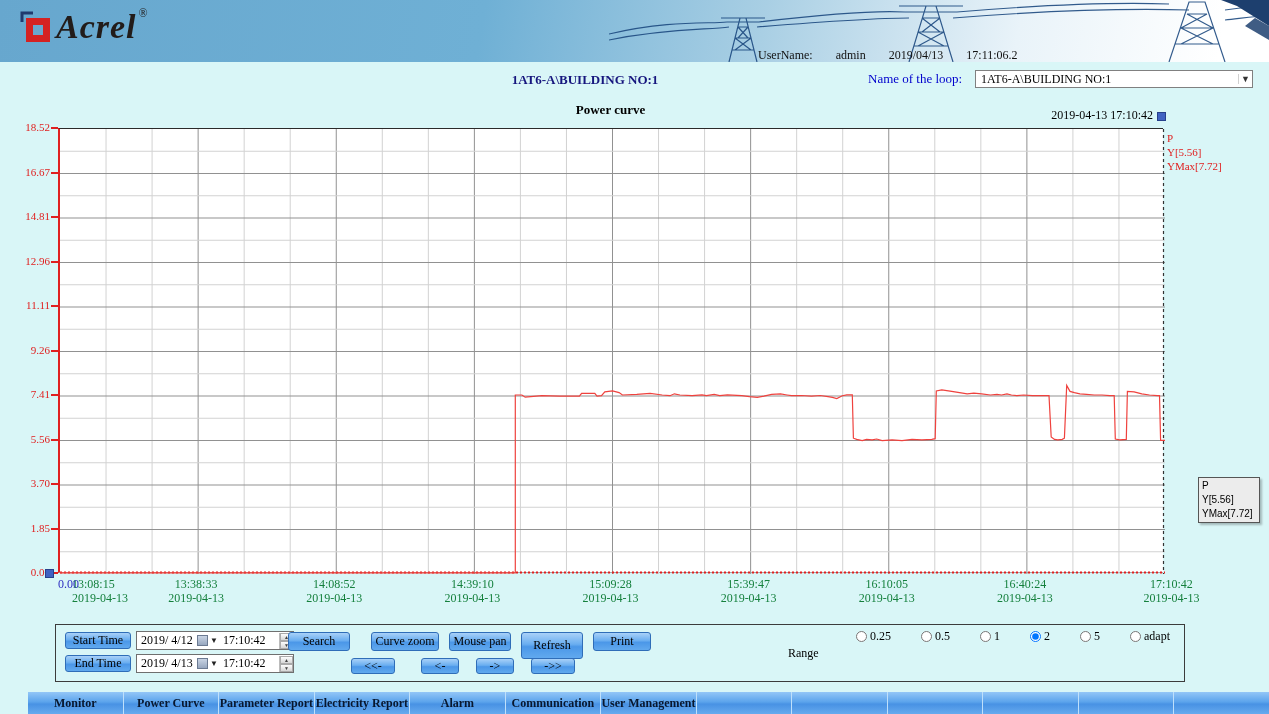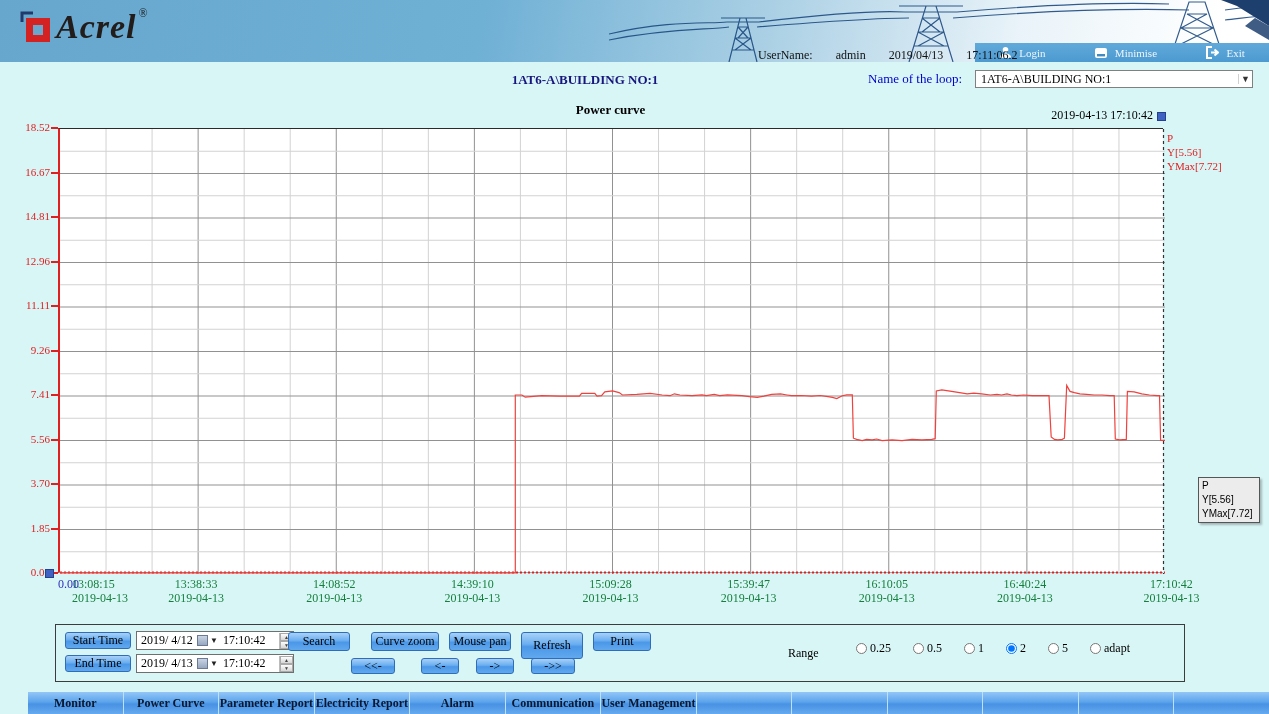--- a/index.html
+++ b/index.html
@@ -56,21 +56,21 @@
   .dtfield { position:absolute; left:80px; width:158px; height:19px; background:#fff; border:1px solid #6f6f6f;
     display:flex; align-items:center; font-size:12px; cursor:text; }
   .dtfield .date { padding-left:4px; width:60px; white-space:pre; }
   .cal { width:11px; height:11px; background:linear-gradient(#c9d4e4,#97a7bf); border:1px solid #6b7a92; }
   .cal-arrow { font-size:8px; color:#222; margin:0 3px 0 2px; }
   .dtfield .time { width:52px; margin-left:2px; }
   .spin { margin-left:auto; display:flex; flex-direction:column; border-left:1px solid #bbb; }
   .spin div { width:13px; height:8px; background:linear-gradient(#fdfdfd,#d6d6d6); border:1px solid #aaa;
     font-size:5px; line-height:7px; text-align:center; color:#444; cursor:pointer; }
   .range-label { position:absolute; left:732px; top:21px; font-size:12px; }
-  .range-group { position:absolute; left:800px; top:16px; display:flex; gap:22px; font-size:12px; align-items:flex-start; }
+  .range-group { position:absolute; left:800px; top:4px; display:flex; gap:30px; font-size:12px; align-items:flex-start; }
   .range-group label { display:flex; align-items:center; gap:3px; cursor:pointer; }
   .range-group input { width:11px; height:11px; margin:0; }
   
   .menu { position:absolute; left:0; bottom:0; width:1269px; height:22px; display:flex;padding-left:28px; }
   .menu-item { flex:1; display:flex; align-items:center; justify-content:center;
     background:linear-gradient(#93c6f7 0%,#5ca4ec 45%,#4892e4 55%,#66aaee 100%);
     border-left:1px solid #bfe0fb; font-size:12px; font-weight:bold; color:#08172e; cursor:pointer; white-space:nowrap; }
   .menu-item:first-child { border-left:none; }
   .icon-svg { display:block; }
 </style>
@@ -99,43 +99,20 @@
         <polygon points="10,34 17,27 17,34" fill="#d42222"></polygon>
       </svg>
       <span class="logo-text">Acrel</span>
       <span class="logo-reg">®</span>
     </div>
     <div class="userbar">
       <span>UserName:</span>
       <span>admin</span>
       <span>2019/04/13</span>
       <span>17:11:06.2</span>
-    </div>
-    <div class="winbar">
-      <div class="winbtn">
-        <svg class="icon-svg" width="13" height="13" viewBox="0 0 14 14">
-            <circle cx="7" cy="4" r="3" fill="#fff"></circle>
-            <path d="M1 13 C1 9 4 8 7 8 C10 8 13 9 13 13 Z" fill="#fff"></path>
-          </svg>
-        <span>Login</span>
-      </div>
-      <div class="winbtn">
-        <svg class="icon-svg" width="14" height="12" viewBox="0 0 14 12">
-            <rect x="1" y="1" width="12" height="10" rx="2" fill="#fff"></rect>
-            <rect x="3" y="7" width="8" height="2.4" fill="#3f8cc4"></rect>
-          </svg>
-        <span>Minimise</span>
-      </div>
-      <div class="winbtn">
-        <svg class="icon-svg" width="14" height="13" viewBox="0 0 14 13">
-            <path d="M7 1 H2 V12 H7" fill="none" stroke="#fff" stroke-width="2"></path>
-            <path d="M6 6.5 H12 M9.5 3.5 L13 6.5 L9.5 9.5" fill="none" stroke="#fff" stroke-width="2"></path>
-          </svg>
-        <span>Exit</span>
-      </div>
     </div>
   </div>
 
   <div class="pagetitle">1AT6-A\BUILDING NO:1</div>
   <div class="loop-label">Name of the loop:</div>
   <div class="loop-select">
     <span class="val">1AT6-A\BUILDING NO:1</span>
     <span class="arrow">▼</span>
   </div>
 

